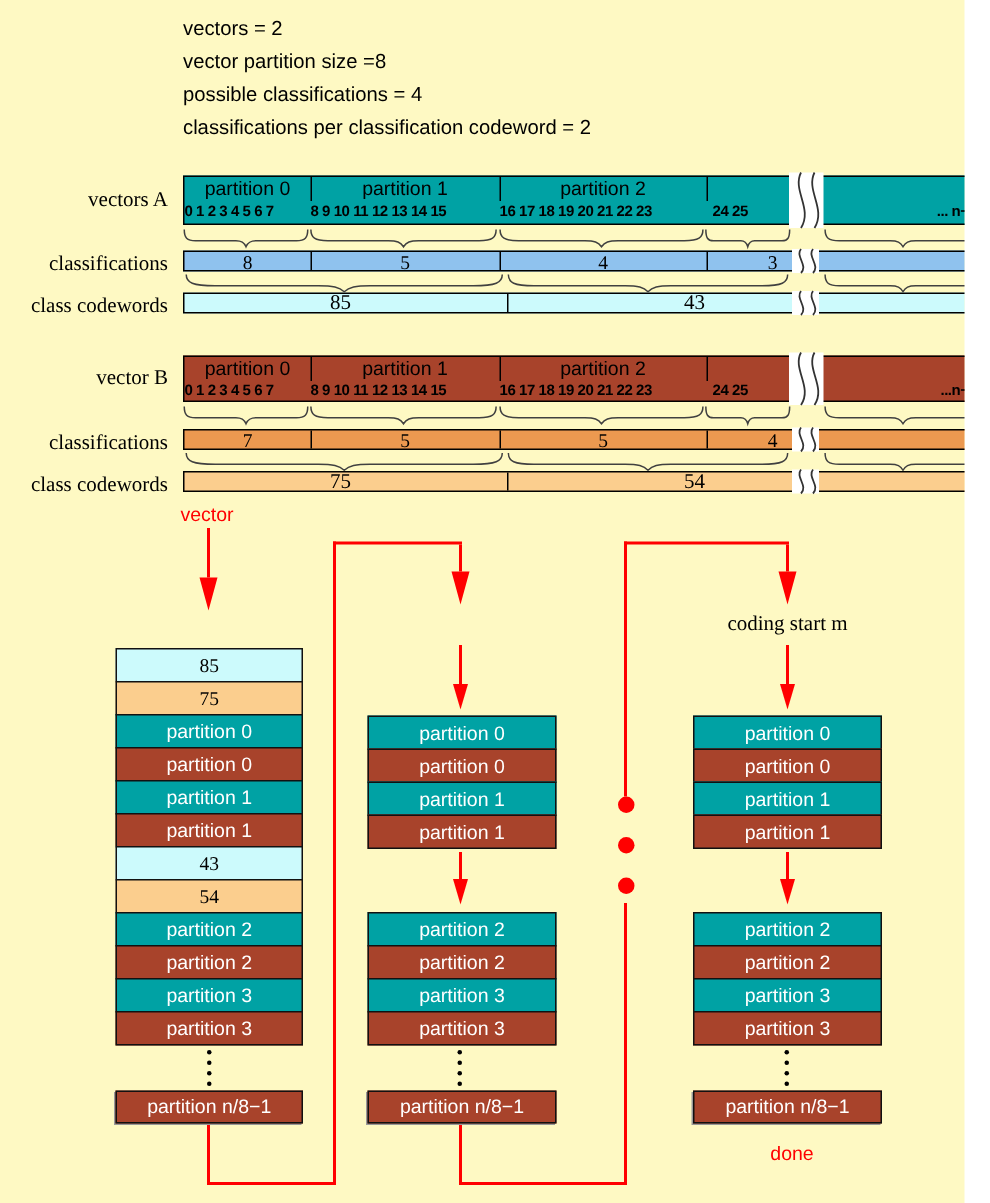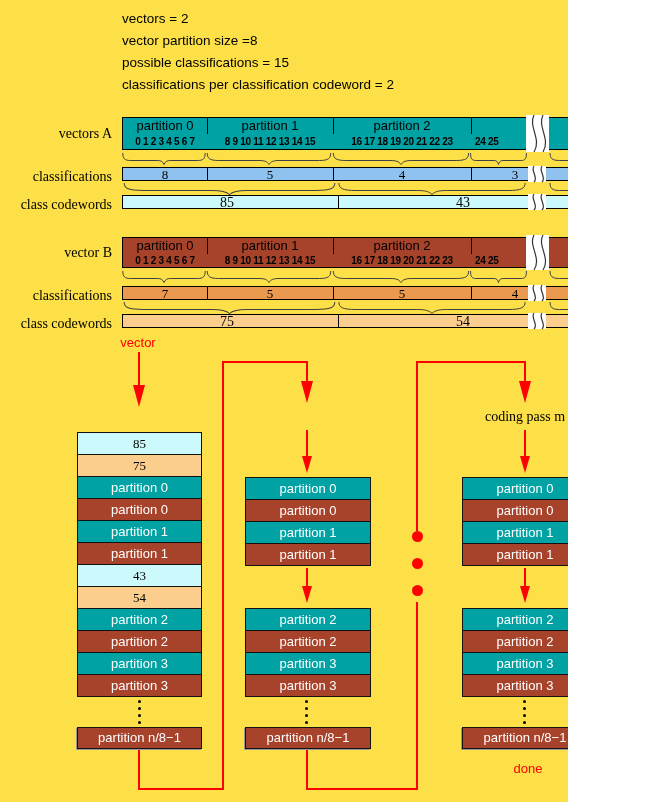--- a/index.html
+++ b/index.html
@@ -1,35 +1,35 @@
 <!DOCTYPE html>
 <html><head>
 <meta charset="utf-8">
 <style>
   html,body{margin:0;padding:0;background:#fff;}
-  #canvas{position:relative;width:568px;height:802px;background:#fde047;overflow:hidden;
+  #canvas{position:relative;width:643px;height:802px;background:#fef9c3;overflow:hidden;
           font-family:"Liberation Sans",sans-serif;color:#000;}
   
   .param{position:absolute;left:122px;height:22px;font:13.5px/22px "Liberation Sans",sans-serif;white-space:nowrap;}
   
   .rowlabel{position:absolute;left:0;width:112px;text-align:right;
             font:14px/16px "Liberation Serif",serif;white-space:nowrap;}
   
   .vbar{position:absolute;box-sizing:border-box;border:1px solid #000;}
   .bar-a{background:#00A2A4;}
   .bar-b{background:#A8432B;}
   .cls-a{background:#8FC2EE;}
   .cls-b{background:#EC9950;}
   .cw-a{background:#CCFAFC;}
   .cw-b{background:#FBCE8E;}
   .ptitle{position:absolute;top:0;height:16px;text-align:center;
           font:13px/16px "Liberation Sans",sans-serif;color:#000;white-space:nowrap;}
   .vdiv{position:absolute;top:0;width:1px;height:16px;background:#000;}
   .fdiv{position:absolute;top:0;width:1px;height:100%;background:#000;}
-  .nums{position:absolute;height:13px;text-align:center;white-space:nowrap;
+  .nums{position:absolute;height:13px;text-align:left;white-space:nowrap;
         font:bold 10px/13px "Liberation Sans",sans-serif;letter-spacing:-0.3px;}
   .val{position:absolute;top:0;transform:translateX(-50%);
        font:13px/14px "Liberation Serif",serif;}
   .cwv{font-size:14px;}
   
   .brace{position:absolute;height:13px;overflow:visible;}
   .brace path{stroke:#404040;fill:none;stroke-width:1;vector-effect:non-scaling-stroke;}
   
   .brk{position:absolute;background:#fff;}
   .brk svg{position:absolute;left:0;top:0;width:100%;height:100%;overflow:visible;}
@@ -58,21 +58,21 @@
         font:13px/20px "Liberation Sans",sans-serif;box-shadow:-1px 1px 0 #999;}
 </style>
 </head>
 <body>
 
 <div id="canvas">
 
   <div>
     <div class="param" style="top:8px">vectors = 2</div>
     <div class="param" style="top:30px">vector partition size =8</div>
-    <div class="param" style="top:52px">possible classifications = 15</div>
+    <div class="param" style="top:52px">possible classifications = 4</div>
     <div class="param" style="top:74px">classifications per classification codeword = 2</div>
   </div>
 
   <div class="rowlabel" style="top:126px">vectors A</div>
   <div class="vbar bar-a" style="left:122px;top:117px;width:533px;height:33px">
     <div class="ptitle" style="left:0;width:84px">partition 0</div>
     <div class="ptitle" style="left:84px;width:126px">partition 1</div>
     <div class="ptitle" style="left:210px;width:138px">partition 2</div>
     <div class="vdiv" style="left:84px"></div>
     <div class="vdiv" style="left:210px"></div>
@@ -240,21 +240,21 @@
   <div class="rline" style="left:416px;top:361px;height:170px"></div>
   <div class="rline" style="left:416px;top:602px;height:188px"></div>
   <div class="rhline" style="left:416px;top:361px;width:110px"></div>
   <div class="rline" style="left:524px;top:363px;height:18px"></div>
   <div class="rhead" style="left:519px;top:381px"></div>
 
   <div class="rdot" style="left:412px;top:531px"></div>
   <div class="rdot" style="left:412px;top:558px"></div>
   <div class="rdot" style="left:412px;top:585px"></div>
 
-  <div class="ctitle" style="left:445px;top:409px;width:160px">coding pass m</div>
+  <div class="ctitle" style="left:445px;top:409px;width:160px">coding start m</div>
 
   <div class="stack" style="left:77px;top:432px;width:125px">
     <div class="cell ka">85</div>
     <div class="cell kb">75</div>
     <div class="cell ta">partition 0</div>
     <div class="cell tb">partition 0</div>
     <div class="cell ta">partition 1</div>
     <div class="cell tb">partition 1</div>
     <div class="cell ka">43</div>
     <div class="cell kb">54</div>

